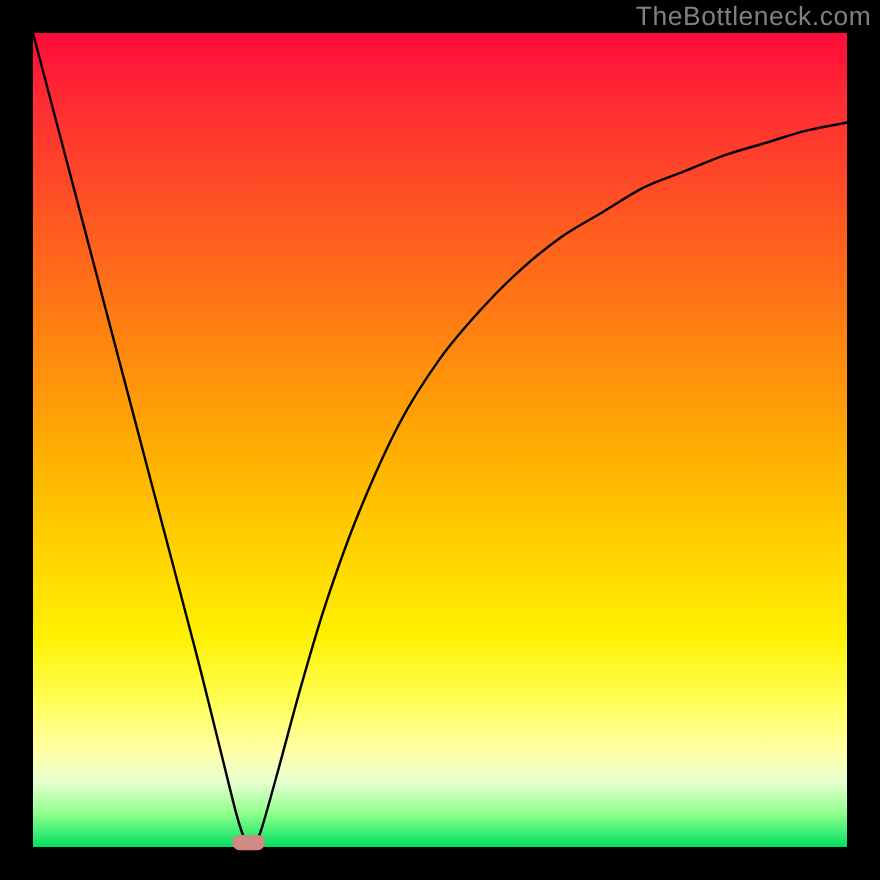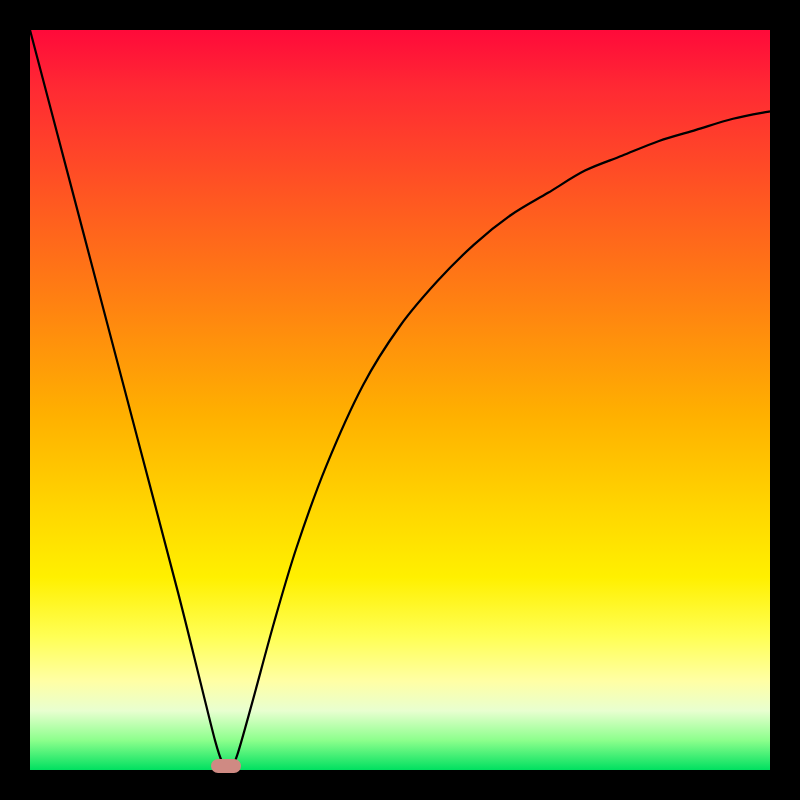--- a/index.html
+++ b/index.html
@@ -62,19 +62,20 @@
     height: 14px;
     background: #cf8a83;
     border-radius: 7px;
     transform: translate(-50%, -50%);
   }
 </style>
 </head>
 <body>
 
 <div class="frame">
+  <div class="watermark">TheBottleneck.com</div>
   <div class="plot">
     <svg class="curve" viewBox="0 0 740 740">
       <path id="curve-path" fill="none" stroke="#000" stroke-width="2.2" stroke-linejoin="round" d="M 0 0 C 5.92 22.495999999999984, 25.16 95.60799999999992, 37 140.5999999999999 C 48.84 185.5919999999999, 62.16 236.20799999999997, 74 281.2 C 85.84 326.192, 99.16 376.808, 111 421.8 C 122.84 466.79200000000003, 138.528 525.6959999999999, 148 562.4 C 157.472 599.104, 164.28000000000003 627.5200000000001, 170.20000000000002 651.2 C 176.12 674.88, 181.448 697.376, 185 710.4 C 188.552 723.424, 190.032 727.864, 192.4 732.6 C 194.768 737.336, 197.43200000000002 741.184, 199.8 740 C 202.168 738.816, 203.64800000000002 735.856, 207.20000000000002 725.2 C 210.752 714.5440000000001, 216.08 694.712, 222 673.4 C 227.92 652.088, 237.09600000000003 616.864, 244.20000000000002 592 C 251.304 567.136, 258.11199999999997 542.864, 266.4 518 C 274.688 493.136, 285.344 462.648, 296 436.6 C 306.656 410.552, 321.16 377.69599999999997, 333 355.2 C 344.84 332.704, 358.15999999999997 312.576, 370 296 C 381.84000000000003 279.424, 395.1600000000001 264.62399999999997, 407.00000000000006 251.59999999999997 C 418.84000000000003 238.57599999999996, 432.16 225.25600000000003, 444 214.60000000000002 C 455.84 203.94400000000002, 469.16 193.288, 481 185 C 492.84 176.712, 506.16 169.90399999999997, 518 162.79999999999995 C 529.84 155.69599999999994, 543.16 146.5199999999999, 555 140.5999999999999 C 566.84 134.67999999999992, 580.16 130.53600000000006, 592 125.80000000000007 C 603.84 121.06400000000008, 617.16 115.14400000000002, 629 111 C 640.84 106.85599999999998, 654.16 103.45199999999998, 666 99.89999999999998 C 677.84 96.34799999999997, 691.16 91.75999999999995, 703 88.79999999999995 C 714.84 85.83999999999996, 734.08 82.58399999999997, 740 81.39999999999998"></path>
     </svg>
     <div id="marker" class="marker" style="left: 196.1px; top: 736.3px;"></div>
   </div>
 </div>
 
 </body></html>

